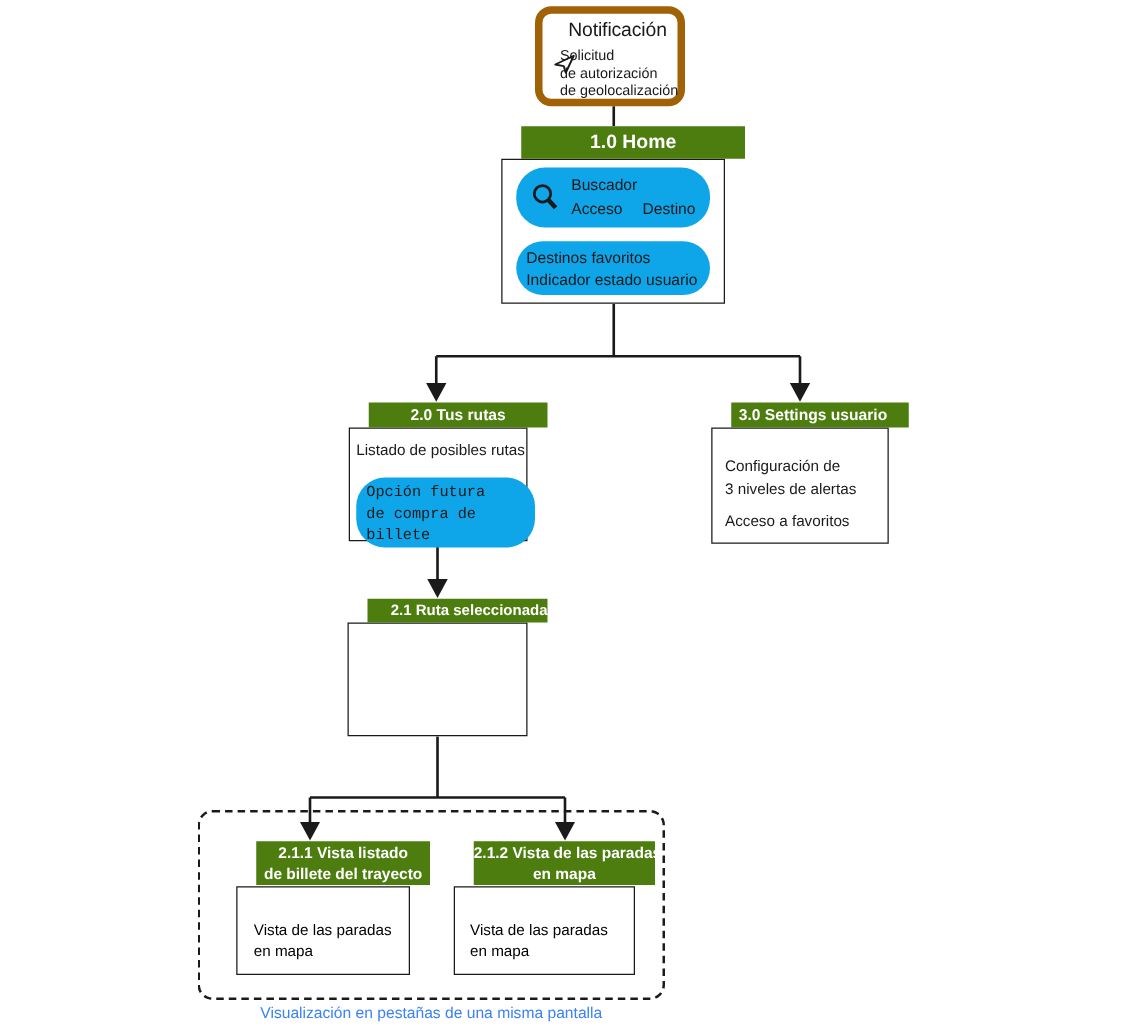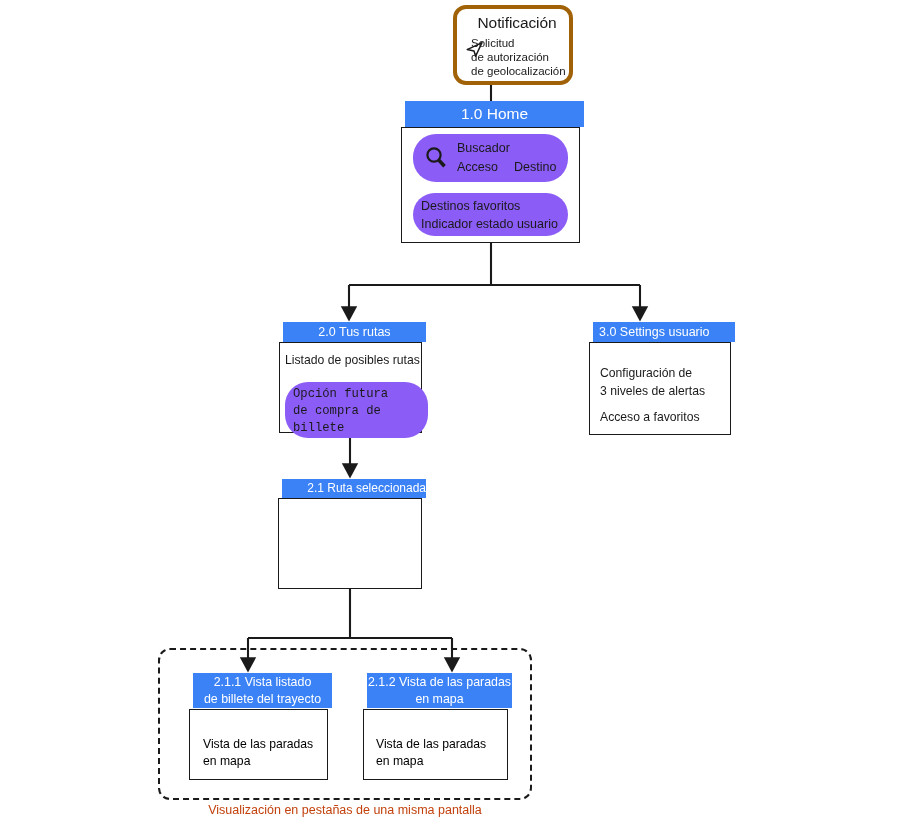--- a/index.html
+++ b/index.html
@@ -23,25 +23,25 @@
     left: 0;
     top: 0;
     width: 905px;
     height: 829px;
     pointer-events: none;
   }
 
   
   .notif-card {
     position: absolute;
-    left: 453px;
+    left: 428px;
     top: 5px;
     width: 120px;
     height: 80px;
-    border: 4px solid #a16207;
+    border: 6px solid #a16207;
     border-radius: 13px;
     background: #ffffff;
     box-sizing: border-box;
     z-index: 3;
   }
   .notif-title {
     position: absolute;
     left: 0;
     top: 4px;
     width: 120px;
@@ -70,42 +70,43 @@
 
   
   .screen {
     position: absolute;
     box-sizing: border-box;
     background: #ffffff;
     z-index: 3;
   }
   .screen > .hdr {
     position: absolute;
-    left: 4px;
+    left: 16px;
     top: 0;
     width: 100%;
-    background: #3b82f6;
+    background: #4d7c0f;
     color: #ffffff;
     box-sizing: border-box;
     text-align: center;
     white-space: nowrap;
     overflow: visible;
+    font-weight: bold;
   }
   .screen > .bodybox {
     position: absolute;
     left: 0;
     box-sizing: border-box;
     border: 1.5px solid #1a1a1a;
     background: #ffffff;
     width: 100%;
   }
 
   .panel {
     position: absolute;
-    background: #8b5cf6;
+    background: #0ea5e9;
     box-sizing: border-box;
     color: #1a1a1a;
     border-radius: 23px;
   }
   .plain-text {
     position: absolute;
     color: #1a1a1a;
     white-space: nowrap;
   }
 
@@ -187,21 +188,20 @@
     line-height: 17px;
     font-family: Liberation Mono, monospace;
   }
 
   
   #settings {
     left: 569px;
     top: 322px;
     width: 142px;
     height: 113px;
-    margin-left: 20px;
   }
   #settings > .hdr {
     height: 20px;
     line-height: 20px;
     font-size: 12.5px;
     text-align: left;
     padding-left: 6px;
   }
   #settings > .bodybox {
     top: 20px;
@@ -247,21 +247,21 @@
     background: transparent;
     z-index: 2;
   }
   #dashed-caption {
     position: absolute;
     left: 158px;
     top: 803px;
     width: 374px;
     text-align: center;
     font-size: 12.5px;
-    color: #c2410c;
+    color: #3b82f6;
   }
 
   
   .tabscreen { z-index: 4; }
   .tabscreen > .hdr {
     height: 35px;
     font-size: 12.4px;
     line-height: 17px;
     padding-top: 1px;
   }

